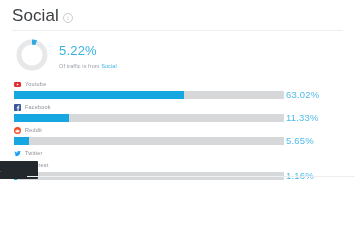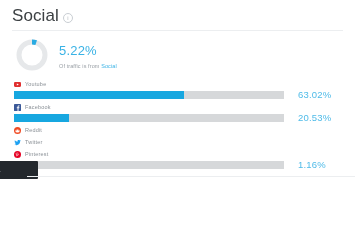--- a/index.html
+++ b/index.html
@@ -120,21 +120,21 @@
   .fill {
     position: absolute;
     left: 0;
     top: 0;
     bottom: 0;
     background: #17a7e0;
   }
   .row-pct {
     font-size: 9.5px;
     color: #4fbbe8;
-    margin-left: 14px;
+    margin-left: 2px;
     line-height: 10px;
     letter-spacing: 0.2px;
     white-space: nowrap;
   }
 
   
   .ico {
     width: 7px;
     height: 7px;
     flex: 0 0 auto;
@@ -222,35 +222,41 @@
             <rect x="0" y="0" width="10" height="10" rx="1.2" fill="#3b5998"></rect>
             <path d="M6.4 10V6.2h1.2l.2-1.4H6.4V4c0-.4.1-.7.7-.7h.8V2.1C7.6 2 7.2 2 6.8 2 5.8 2 5.1 2.6 5.1 3.8v1H4v1.4h1.1V10z" fill="#ffffff"></path>
           </svg>
         </span>
         <span class="name">Facebook</span>
       </div>
       <div class="row-bar-line">
         <div class="track">
           <div class="fill" style="width: 20.53%; background: rgb(23, 167, 224);"></div>
         </div>
-        <div class="row-pct">20.53%</div>
+        <div class="row-pct">11.33%</div>
       </div>
     </div>
     <div class="row">
       <div class="row-label">
         <span class="ico">
           <svg width="7" height="7" viewBox="0 0 10 10">
             <circle cx="5" cy="5" r="5" fill="#f04b23"></circle>
             <ellipse cx="5" cy="5.6" rx="3.1" ry="2.2" fill="#ffffff"></ellipse>
             <circle cx="3.9" cy="5.3" r="0.55" fill="#f04b23"></circle>
             <circle cx="6.1" cy="5.3" r="0.55" fill="#f04b23"></circle>
           </svg>
         </span>
         <span class="name">Reddit</span>
       </div>
+      <div class="row-bar-line">
+        <div class="track">
+          <div class="fill" style="width: 5.65%; background: rgb(23, 167, 224);"></div>
+        </div>
+        <div class="row-pct">5.65%</div>
+      </div>
     </div>
     <div class="row">
       <div class="row-label">
         <span class="ico">
           <svg width="7" height="7" viewBox="0 0 10 10">
             <path d="M9.6 2.2c-.33.15-.7.25-1.07.3.38-.23.68-.6.82-1.04-.36.22-.76.37-1.18.46A1.86 1.86 0 0 0 5 3.6c0 .15.02.29.05.42A5.28 5.28 0 0 1 1.2 1.8a1.86 1.86 0 0 0 .57 2.48c-.3-.01-.58-.1-.83-.23v.02c0 .9.64 1.65 1.49 1.82-.16.04-.32.07-.49.07-.12 0-.24-.01-.35-.03a1.86 1.86 0 0 0 1.74 1.29A3.73 3.73 0 0 1 .6 8.0a5.26 5.26 0 0 0 2.85.84c3.42 0 5.29-2.83 5.29-5.29v-.24c.36-.26.68-.59.93-.96z" fill="#1da1f2"></path>
           </svg>
         </span>
         <span class="name">Twitter</span>
       </div>

